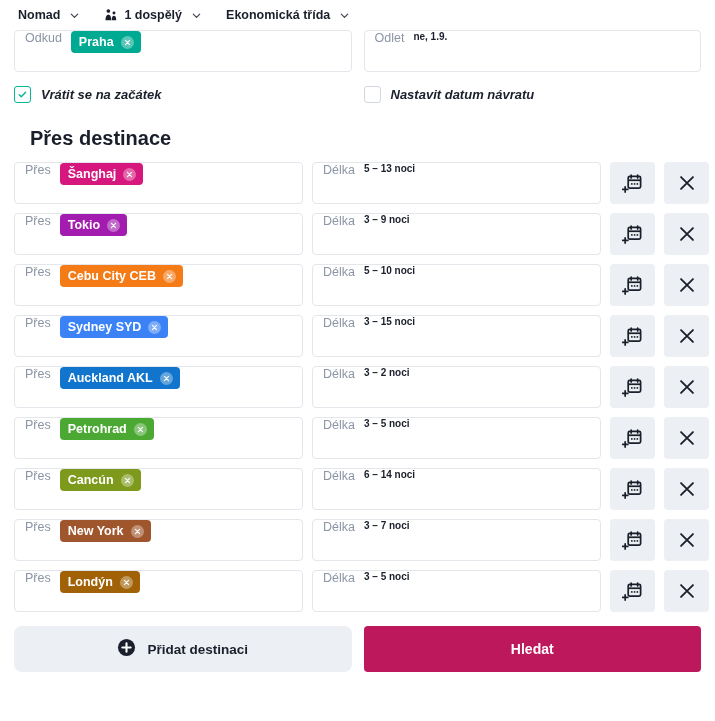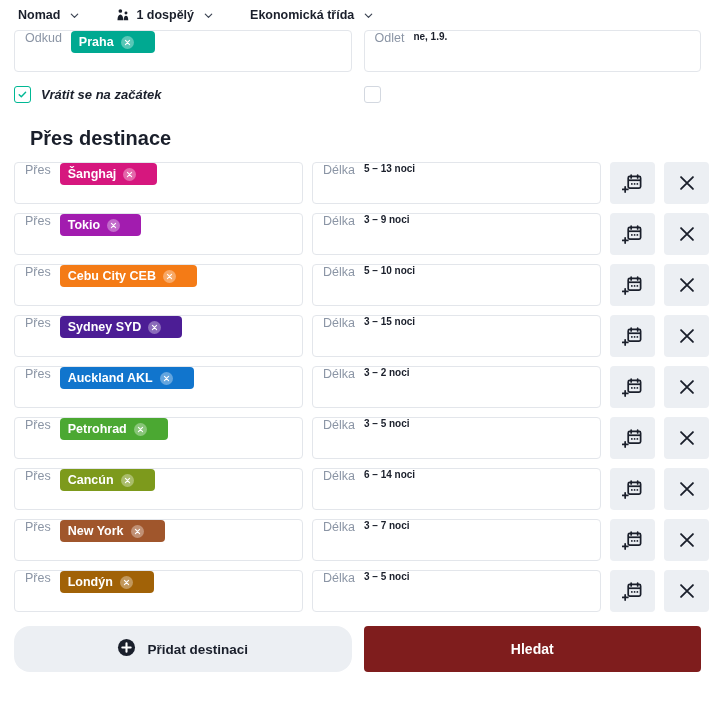--- a/index.html
+++ b/index.html
@@ -10,21 +10,21 @@
     color: #1a1f2b;
     overflow: hidden;
   }
 
   
   .topbar {
     height: 30px;
     display: flex;
     align-items: center;
     padding: 0 0 0 14px;
-    gap: 12px;
+    gap: 0;
   }
   .tb-item {
     display: flex;
     align-items: center;
     gap: 6px;
     font-size: 12.5px;
     font-weight: 700;
     color: #1a1f2b;
     padding: 0 10px 0 0;
     margin-right: 14px;
@@ -67,21 +67,21 @@
     white-space: nowrap;
   }
 
   
   .chip {
     display: inline-flex;
     align-items: center;
     gap: 7px;
     height: 22px;
     border-radius: 4px;
-    padding: 0 21px 0 8px;
+    padding: 0 7px 0 8px;
     color: #fff;
     font-size: 12.5px;
     font-weight: 700;
     white-space: nowrap;
     cursor: pointer;
   }
   .chip-x {
     width: 13px; height: 13px;
     border-radius: 50%;
     background: rgba(255,255,255,0.35);
@@ -159,21 +159,21 @@
   
   .footer {
     display: flex;
     gap: 12px;
     margin-top: 14px;
   }
   .btn-add {
     flex: 1 1 0;
     height: 46px;
     background: #eceff3;
-    border-radius: 16px;
+    border-radius: 8px;
     border: none;
     display: flex;
     align-items: center;
     justify-content: center;
     gap: 11px;
     cursor: pointer;
     font-family: inherit;
   }
   .btn-add-label {
     font-size: 13.5px;
@@ -267,20 +267,21 @@
       <span class="cbox on">
         <svg viewBox="0 0 12 12" width="11" height="11">
             <path d="M2.4 6.2 L4.7 8.5 L9.4 3.5" fill="none" stroke="#00b894" stroke-width="1.5" stroke-linecap="round" stroke-linejoin="round"></path>
           </svg>
       </span>
       <span class="cb-label">Vrátit se na začátek</span>
     </div>
 
     <div class="checkcell">
       <span class="cbox"></span>
+      <span class="cb-label">Nastavit datum návratu</span>
     </div>
 
   </div>
 
   <div class="sec-title">Přes destinace</div>
 
   <div id="dest-rows">
       <div class="drow">
         <div class="field d-dest">
           <span class="field-label">Přes</span>
@@ -388,21 +389,21 @@
           <span>
             <svg viewBox="0 0 24 24" width="22" height="22">
               <path d="M5.5 5.5 L18.5 18.5 M18.5 5.5 L5.5 18.5" stroke="#1a1f2b" stroke-width="2" stroke-linecap="round"></path>
             </svg>
           </span>
         </div>
       </div>
       <div class="drow">
         <div class="field d-dest">
           <span class="field-label">Přes</span>
-          <span class="chip" style="background:#4c1d95">
+          <span class="chip" style="background:#3b82f6">
             <span>Sydney SYD</span>
             <span class="chip-x">
               <svg viewBox="0 0 10 10" width="9" height="9">
                 <path d="M2.7 2.7 L7.3 7.3 M7.3 2.7 L2.7 7.3" stroke="#ffffff" stroke-width="1.3" stroke-linecap="round"></path>
               </svg>
             </span>
           </span>
         </div>
         <div class="field d-len">
           <span class="field-label">Délka</span>
@@ -621,19 +622,19 @@
     <button class="btn-add">
       <span>
         <svg viewBox="0 0 20 20" width="19" height="19">
           <circle cx="10" cy="10" r="9" fill="#1a1f2b"></circle>
           <path d="M10 5.6 V14.4 M5.6 10 H14.4" stroke="#ffffff" stroke-width="2.2" stroke-linecap="round"></path>
         </svg>
       </span>
       <span class="btn-add-label">Přidat destinaci</span>
     </button>
 
-    <button class="btn-search" style="background: #7f1d1d;">
+    <button class="btn-search" style="background: #be185d;">
       <span>Hledat</span>
     </button>
 
   </div>
 
 </div>
 
 </body></html>

